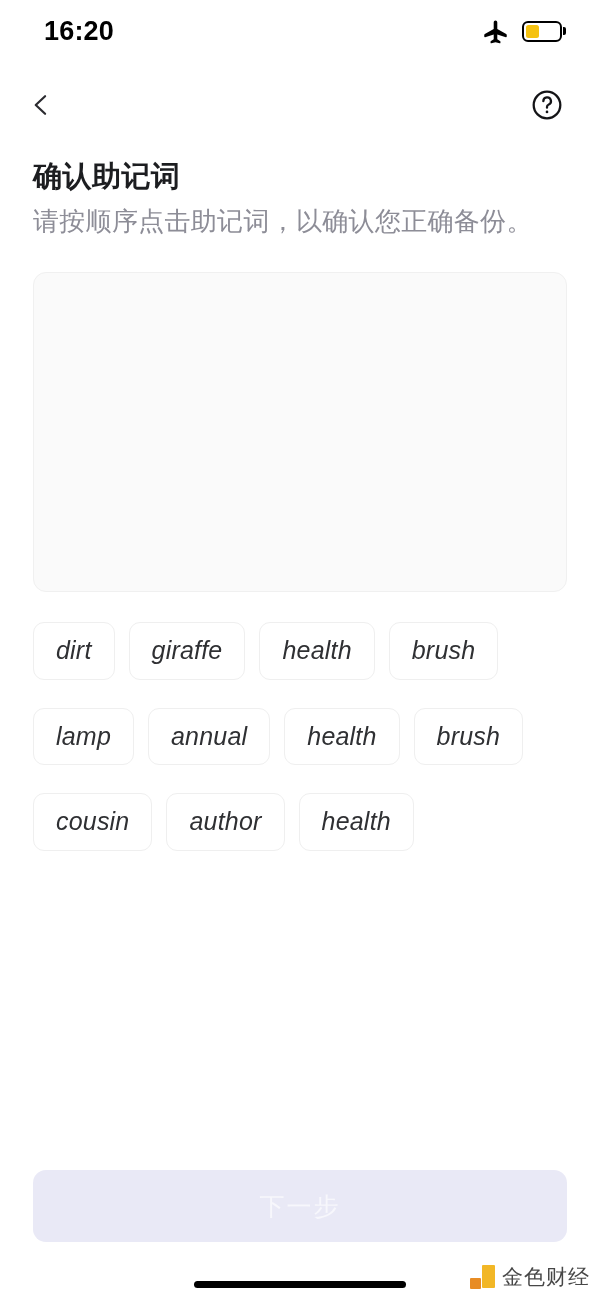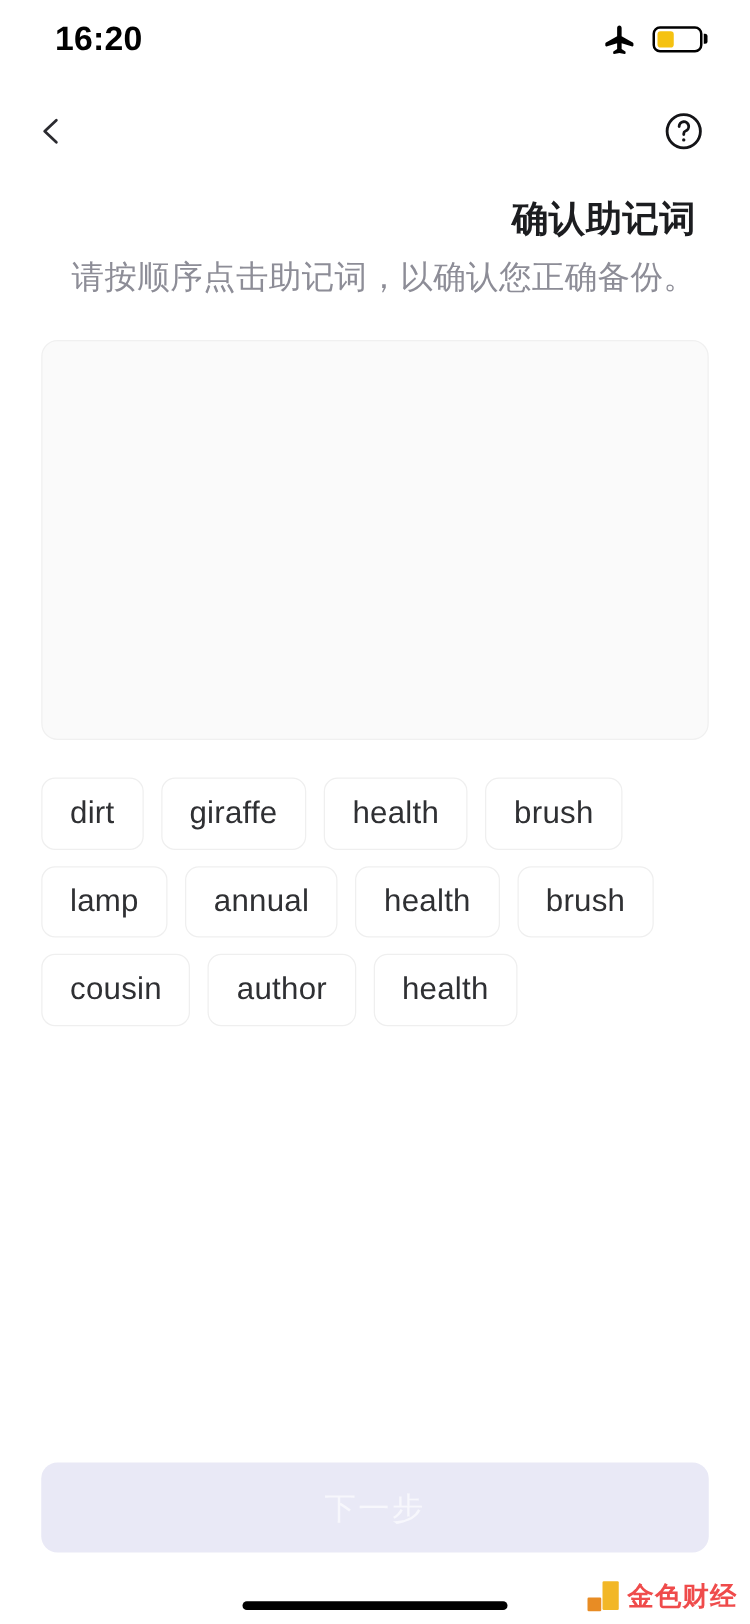--- a/index.html
+++ b/index.html
@@ -88,23 +88,22 @@
     width: 42px; height: 42px;
     display: flex;
     align-items: center;
     justify-content: center;
     cursor: pointer;
   }
 
   
   .heading {
     position: absolute;
-    top: 158px; left: 23px;
-    width: 534px;
-    text-align: right;
+    top: 158px; left: 33px;
+    width: 534px;
   }
   .page-title {
     font-size: 29px;
     font-weight: bold;
     color: #1c1d20;
     letter-spacing: 0.5px;
     line-height: 1.25;
   }
   .page-subtitle {
     margin-top: 11px;
@@ -132,21 +131,22 @@
   }
 
   
   .word-bank {
     position: absolute;
     top: 622px;
     left: 33px;
     width: 534px;
     display: flex;
     flex-wrap: wrap;
-    gap: 13px 14px;
+    gap: 28px 14px;
+    font-style: italic;
   }
   .chip {
     background: #ffffff;
     border: 1px solid #efefef;
     border-radius: 11px;
     padding: 14px 22px;
     font-size: 25px;
     line-height: 1.1;
     color: #2f3033;
     letter-spacing: 0.2px;
@@ -207,22 +207,22 @@
   }
   .wm-sq-small {
     position: absolute;
     left: 0; bottom: 0;
     width: 11px; height: 11px;
     background: #e8881c;
     border-radius: 1px;
   }
   .wm-text {
     font-size: 21px;
-    font-weight: bold;
-    color: #ef4444;
+    font-weight: normal;
+    color: #404040;
     letter-spacing: 1px;
   }
 </style>
 </head>
 <body>
 
 <div class="status-bar">
   <div class="status-time">16:20</div>
   <div class="status-right">
     <svg class="airplane-icon" width="27" height="27" viewBox="0 0 24 24">

